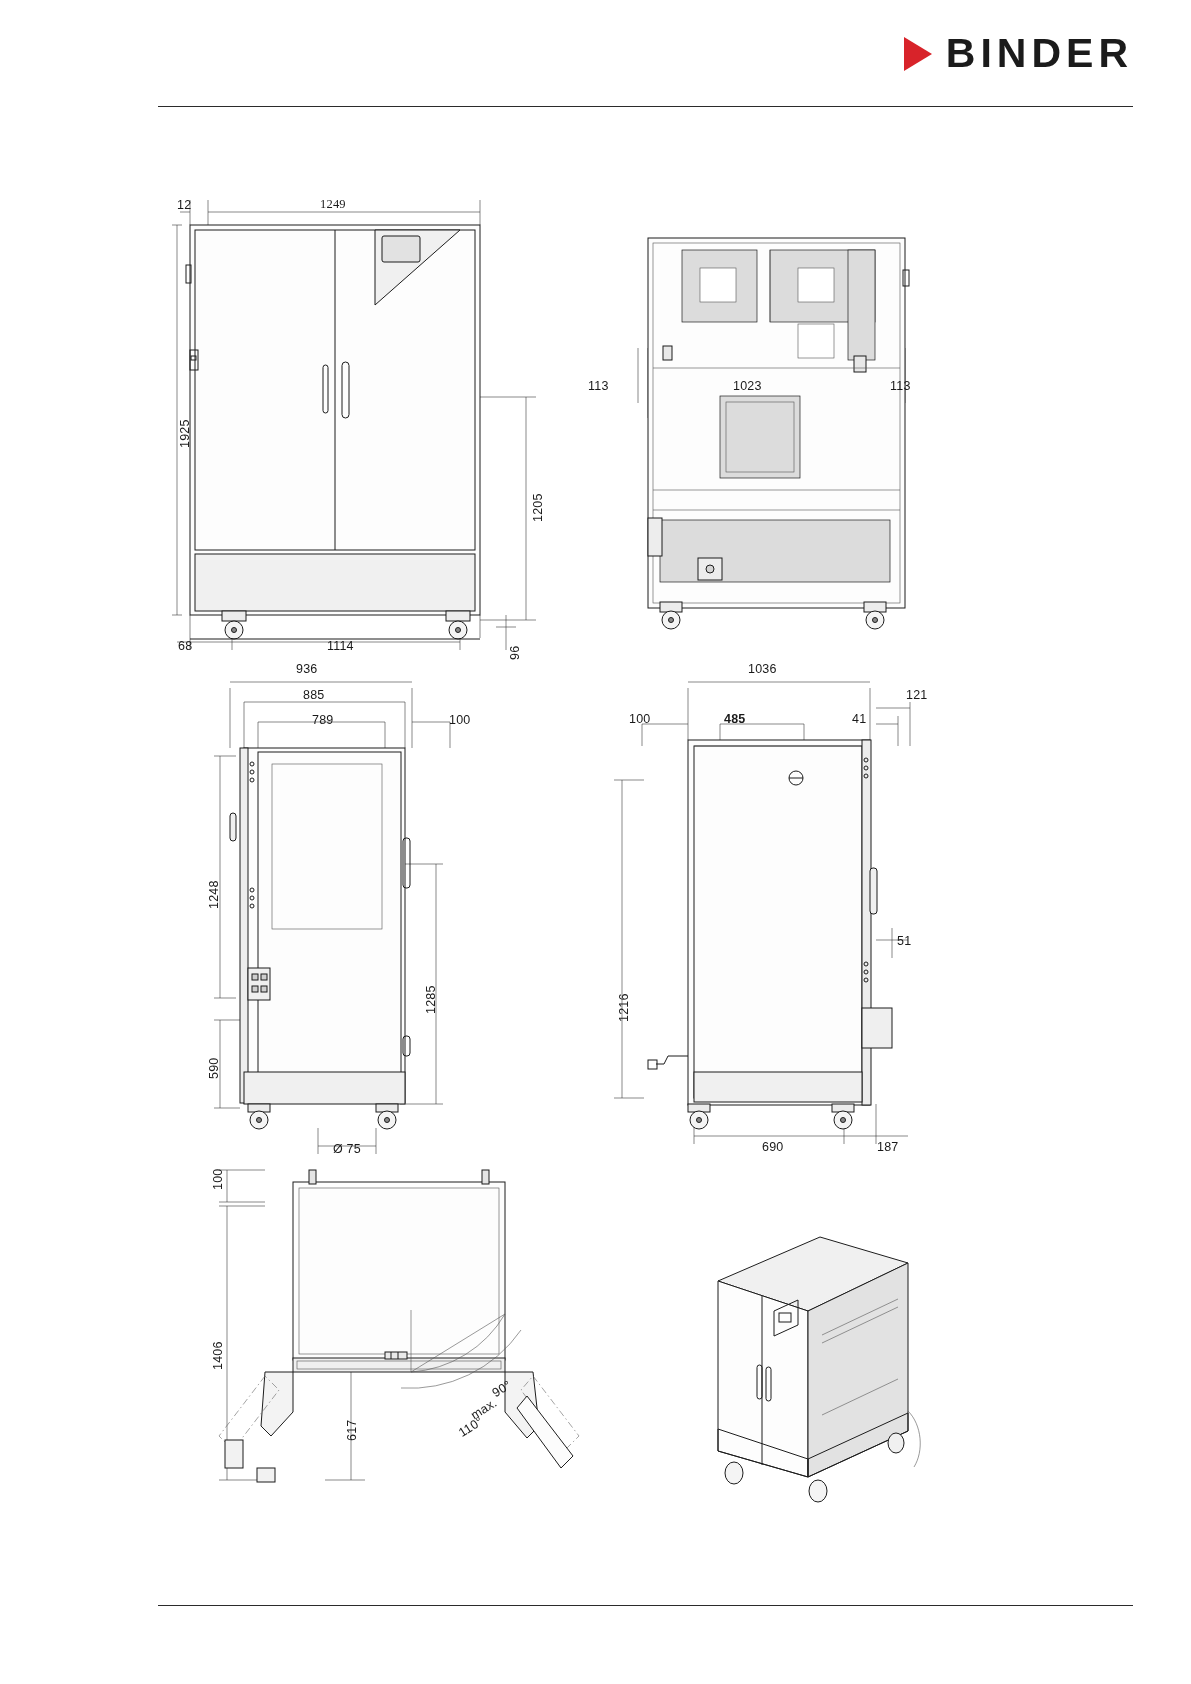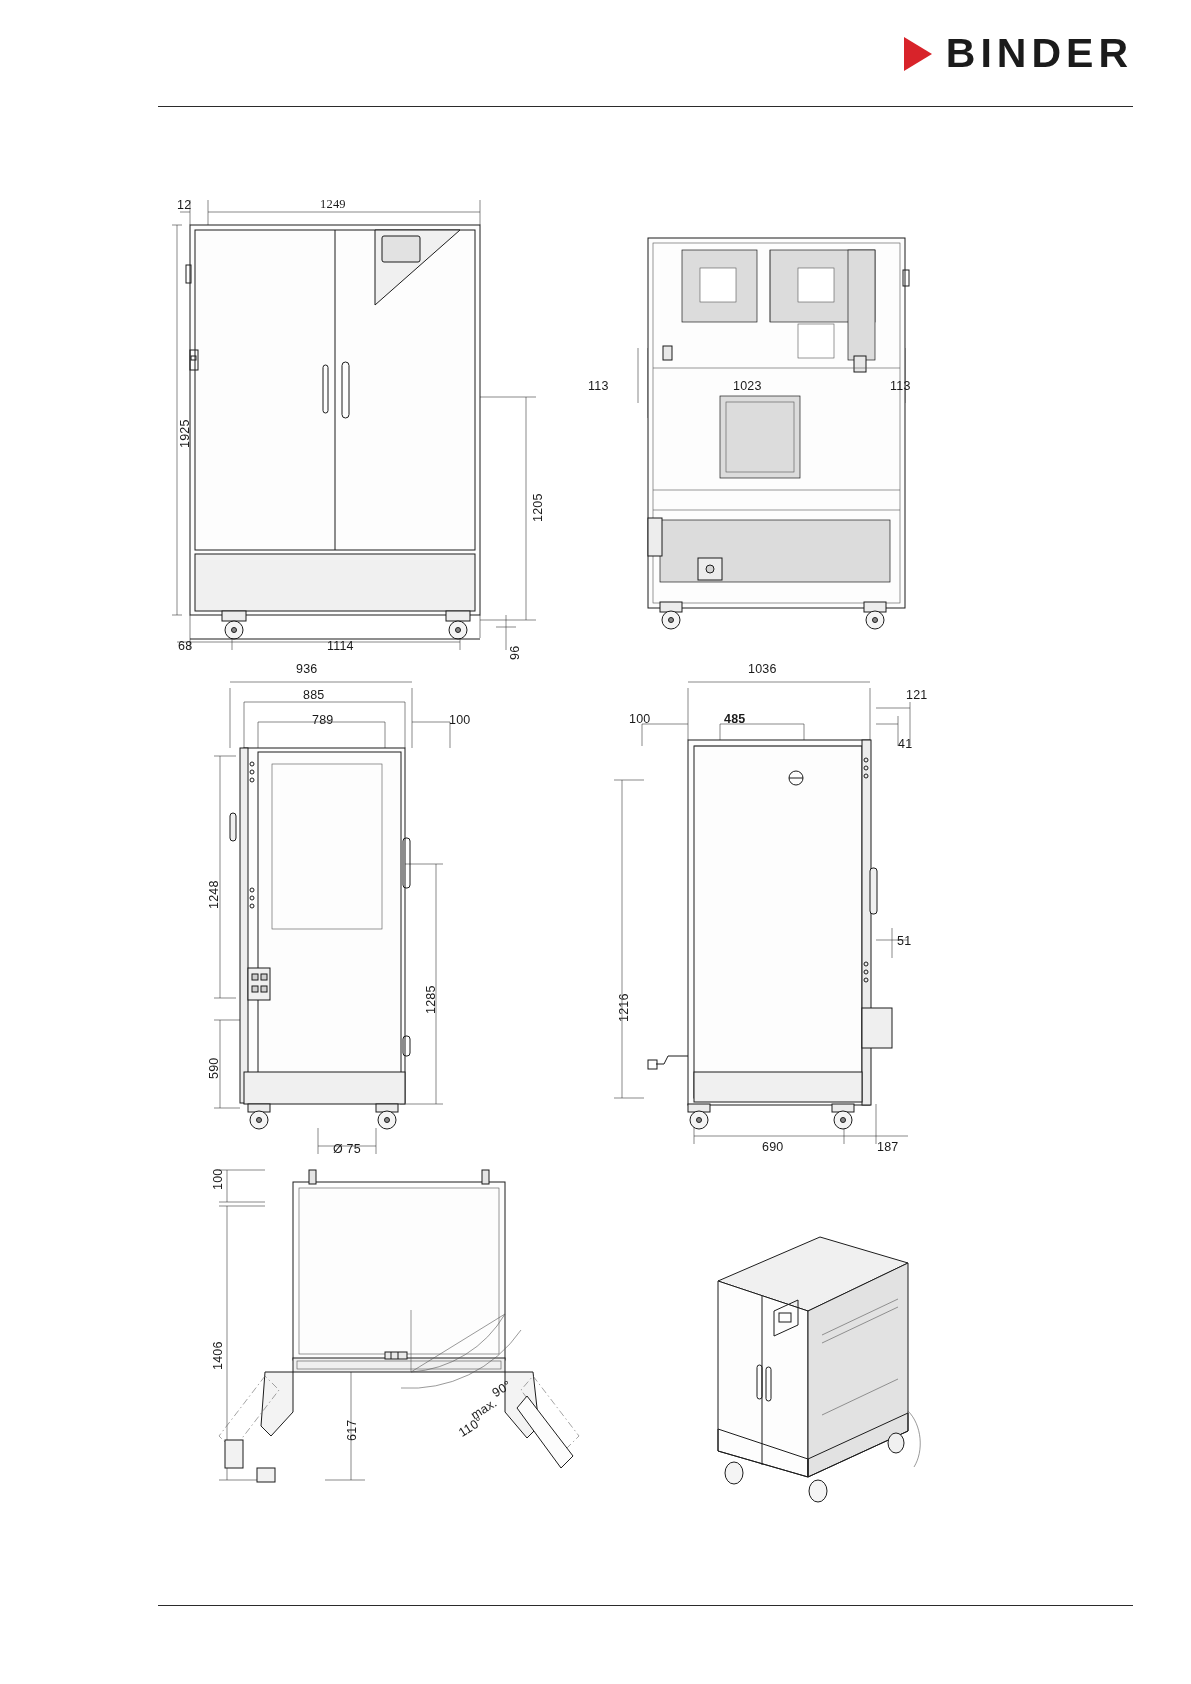--- a/index.html
+++ b/index.html
@@ -362,21 +362,21 @@
       <circle cx="91" cy="452" r="9" fill="#f4f4f4"></circle>
       <circle cx="91" cy="452" r="2.5" fill="#888"></circle>
       <rect x="224" y="436" width="22" height="8" fill="#ececec"></rect>
       <circle cx="235" cy="452" r="9" fill="#f4f4f4"></circle>
       <circle cx="235" cy="452" r="2.5" fill="#888"></circle>
     </g>
   </svg>
 
   <div class="dim" style="left:740px; top:662px;margin-left:8px;">1036</div>
   <div class="dim" style="left:890px; top:688px;margin-left:16px;">121</div>
-  <div class="dim" style="left:898px; top:712px;margin-top:25px;">41</div>
+  <div class="dim" style="left:852px; top:712px;">41</div>
   <div class="dim" style="left:629px; top:712px;">100</div>
   <div class="dim" style="left:724px; top:712px;font-weight:bold;">485</div>
   <div class="dim" style="left:897px; top:934px;">51</div>
   <div class="dim v" style="left:617px; top:1022px;">1216</div>
   <div class="dim" style="left:762px; top:1140px;">690</div>
   <div class="dim" style="left:877px; top:1140px;">187</div>
 
   <svg style="left:205px; top:1150px; width:420px; height:360px;" viewBox="0 0 420 360">
     <g class="ln-dim">
       <line x1="14" y1="20" x2="60" y2="20"></line>

